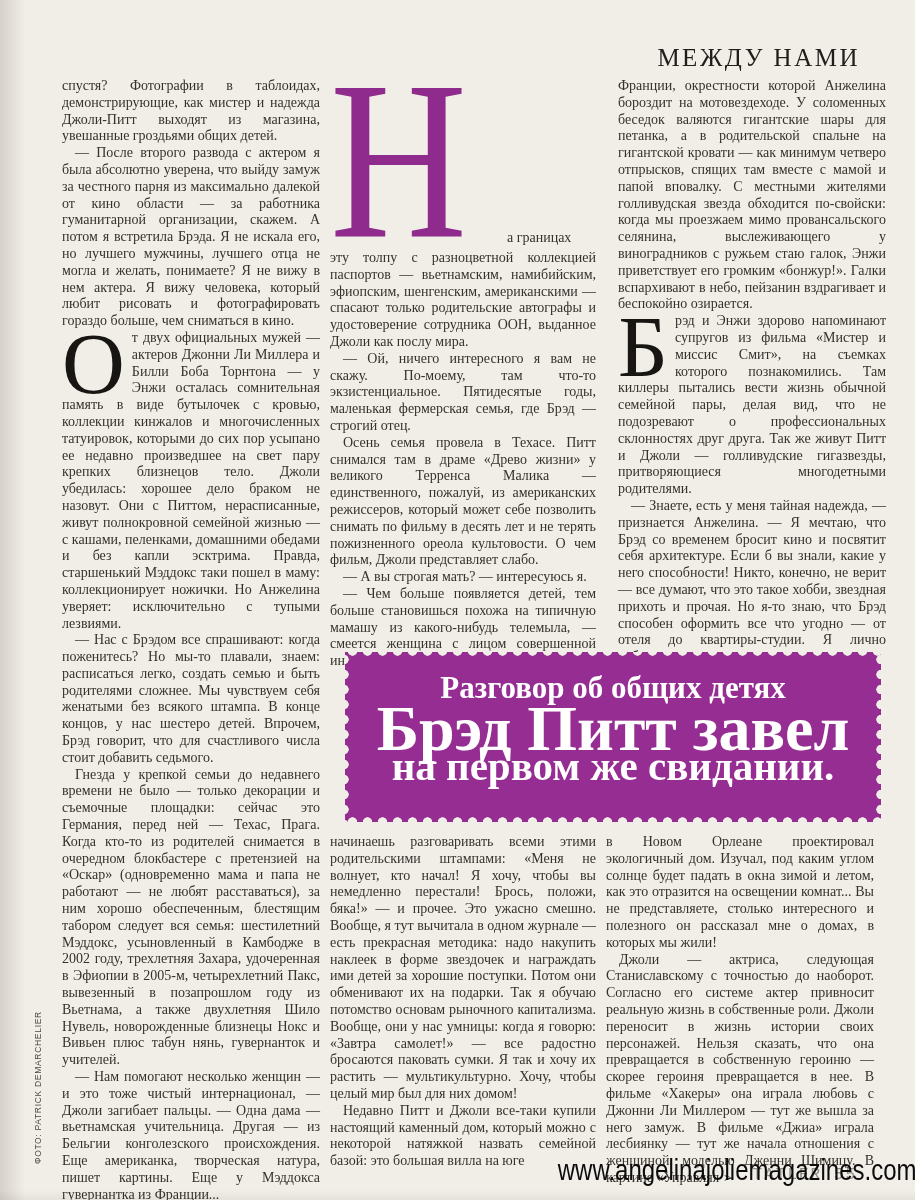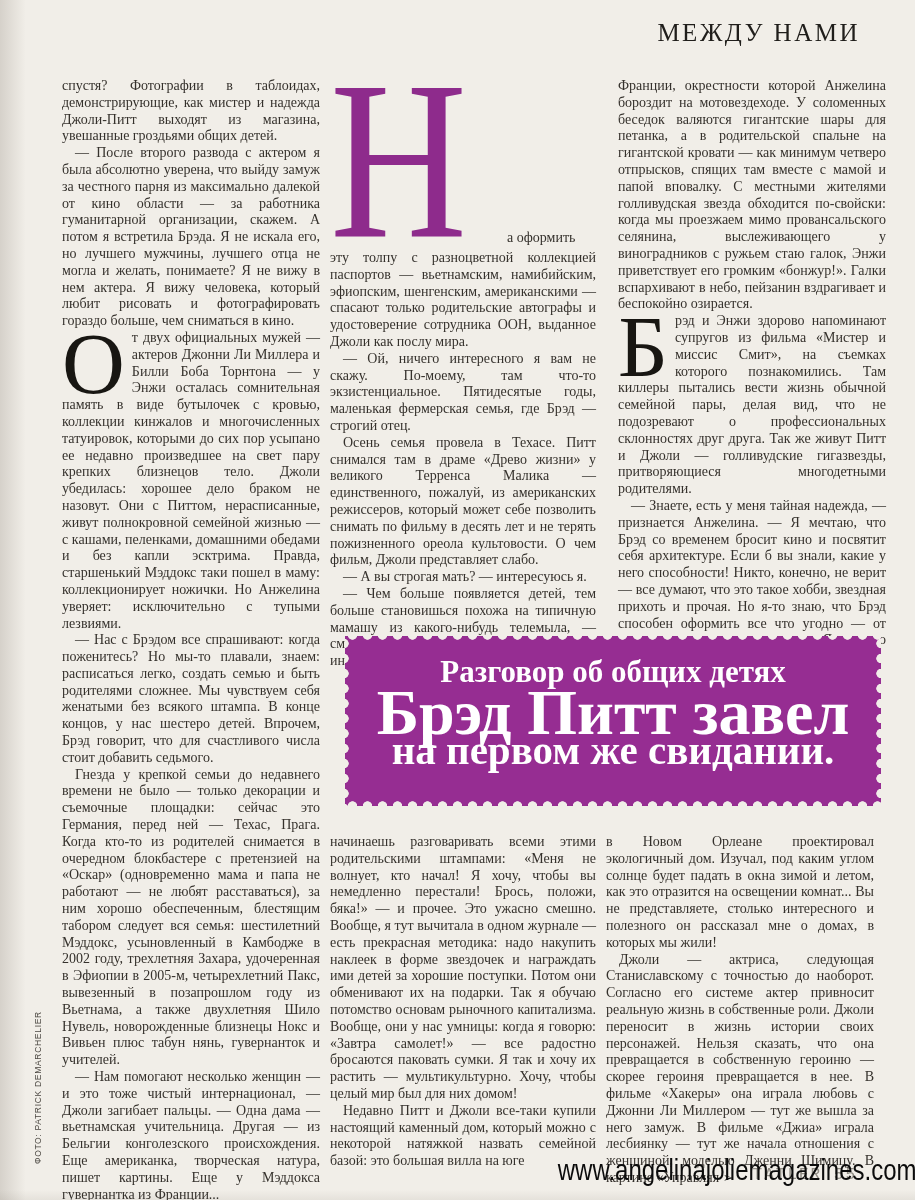--- a/index.html
+++ b/index.html
@@ -8,21 +8,21 @@
     background:#f1eee8;
     font-family:"Liberation Serif",serif;
     color:#35312c;overflow:hidden;
   }
   .edge-left{position:absolute;left:0;top:0;width:28px;height:100%;
     background:linear-gradient(90deg,rgba(70,58,46,.16),rgba(70,58,46,0) 92%);pointer-events:none;}
   .edge-bottom{position:absolute;left:0;bottom:0;width:100%;height:10px;
     background:linear-gradient(0deg,rgba(70,58,46,.07),rgba(70,58,46,0));pointer-events:none;}
 
   .header{
-    position:absolute;top:19px;right:55px;
+    position:absolute;top:44px;right:55px;
     font-size:25px;letter-spacing:2.5px;color:#201e1b;white-space:nowrap;
   }
 
   .col{position:absolute;font-size:14px;line-height:16.8px;text-align:justify;}
   .col p{margin:0;}
   .ind{text-indent:13px;}
 
   .dropcap{
     float:left;font-size:87px;line-height:62px;height:60px;
     margin:3px 7px 0 0;color:#181612;
@@ -36,21 +36,21 @@
 
   .hblock{position:relative;height:172px;margin-bottom:3px;}
   .bigH{
     position:absolute;left:0;bottom:6px;
     font-size:226px;line-height:160px;color:#8e2b8c;
     transform:scaleX(.84);transform-origin:left bottom;
   }
   .hline{position:absolute;left:177px;bottom:0;font-size:14px;}
 
   .stamp{
-    position:absolute;left:345px;top:636px;width:536px;height:170px;
+    position:absolute;left:345px;top:652px;width:536px;height:170px;
     background-color:#962d92;
     background-image:
       radial-gradient(circle 5px at 50% 0,    #f1eee8 4.4px, rgba(241,238,232,0) 5px),
       radial-gradient(circle 5px at 50% 100%, #f1eee8 4.4px, rgba(241,238,232,0) 5px),
       radial-gradient(circle 5px at 0 50%,    #f1eee8 4.4px, rgba(241,238,232,0) 5px),
       radial-gradient(circle 5px at 100% 50%, #f1eee8 4.4px, rgba(241,238,232,0) 5px);
     background-size:15px 11px,15px 11px,11px 15px,11px 15px;
     background-position:0 -1px,0 bottom,-1px 0,right 0;
     background-repeat:repeat-x,repeat-x,repeat-y,repeat-y;
     text-align:center;color:#fff;font-weight:bold;
@@ -93,21 +93,21 @@
     <p class="ind">— После второго развода с актером я была абсолютно уверена, что выйду замуж за честного парня из максимально далекой от кино области — за работника гуманитарной организации, скажем. А потом я встретила Брэда. Я не искала его, но лучшего мужчины, лучшего отца не могла и желать, понимаете? Я не вижу в нем актера. Я вижу человека, который любит рисовать и фотографировать гораздо больше, чем сниматься в кино.</p>
     <p><span class="dropcap">О</span><span>т двух официальных мужей — актеров Джонни Ли Миллера и Билли Боба Торнтона — у Энжи осталась сомнительная память в виде бутылочек с кровью, коллекции кинжалов и многочисленных татуировок, которыми до сих пор усыпано ее недавно произведшее на свет пару крепких близнецов тело. Джоли убедилась: хорошее дело браком не назовут. Они с Питтом, нерасписанные, живут полнокровной семейной жизнью — с кашами, пеленками, домашними обедами и без капли эсктрима. Правда, старшенький Мэддокс таки пошел в маму: коллекционирует ножички. Но Анжелина уверяет: исключительно с тупыми лезвиями.</span></p>
     <p class="ind">— Нас с Брэдом все спрашивают: когда поженитесь? Но мы-то плавали, знаем: расписаться легко, создать семью и быть родителями сложнее. Мы чувствуем себя женатыми без всякого штампа. В конце концов, у нас шестеро детей. Впрочем, Брэд говорит, что для счастливого числа стоит добавить седьмого.</p>
     <p class="ind">Гнезда у крепкой семьи до недавнего времени не было — только декорации и съемочные площадки: сейчас это Германия, перед ней — Техас, Прага. Когда кто-то из родителей снимается в очередном блокбастере с претензией на «Оскар» (одновременно мама и папа не работают — не любят расставаться), за ним хорошо обеспеченным, блестящим табором следует вся семья: шестилетний Мэддокс, усыновленный в Камбодже в 2002 году, трехлетняя Захара, удочеренная в Эфиопии в 2005-м, четырехлетний Пакс, вывезенный в позапрошлом году из Вьетнама, а также двухлетняя Шило Нувель, новорожденные близнецы Нокс и Вивьен плюс табун нянь, гувернанток и учителей.</p>
     <p class="ind">— Нам помогают несколько женщин — и это тоже чистый интернационал, — Джоли загибает пальцы. — Одна дама — вьетнамская учительница. Другая — из Бельгии конголезского происхождения. Еще американка, творческая натура, пишет картины. Еще у Мэддокса гувернантка из Франции...</p>
   </div>
 
   <div class="col col2a">
     <div class="hblock">
       <div class="bigH">Н</div>
-      <span class="hline">а оформить</span>
+      <span class="hline">а границах</span>
     </div>
     <p>эту толпу с разноцветной коллекцией паспортов — вьетнамским, намибийским, эфиопским, шенгенским, американскими — спасают только родительские автографы и удостоверение сотрудника ООН, выданное Джоли как послу мира.</p>
     <p class="ind">— Ой, ничего интересного я вам не скажу. По-моему, там что-то экзистенциальное. Пятидесятые годы, маленькая фермерская семья, где Брэд — строгий отец.</p>
     <p class="ind">Осень семья провела в Техасе. Питт снимался там в драме «Древо жизни» у великого Терренса Малика — единственного, пожалуй, из американских режиссеров, который может себе позволить снимать по фильму в десять лет и не терять пожизненного ореола культовости. О чем фильм, Джоли представляет слабо.</p>
     <p class="ind">— А вы строгая мать? — интересуюсь я.</p>
     <p class="ind">— Чем больше появляется детей, тем больше становишься похожа на типичную мамашу из какого-нибудь телемыла, — смеется женщина с лицом совершенной инопланетянки. — Сама не замечаешь, как</p>
   </div>
 
   <div class="col col3a">
     <p>Франции, окрестности которой Анжелина бороздит на мотовездеходе. У соломенных беседок валяются гигантские шары для петанка, а в родительской спальне на гигантской кровати — как минимум четверо отпрысков, спящих там вместе с мамой и папой вповалку. С местными жителями голливудская звезда обходится по-свойски: когда мы проезжаем мимо провансальского селянина, выслеживающего у виноградников с ружьем стаю галок, Энжи приветствует его громким «бонжур!». Галки вспархивают в небо, пейзанин вздрагивает и беспокойно озирается.</p>

